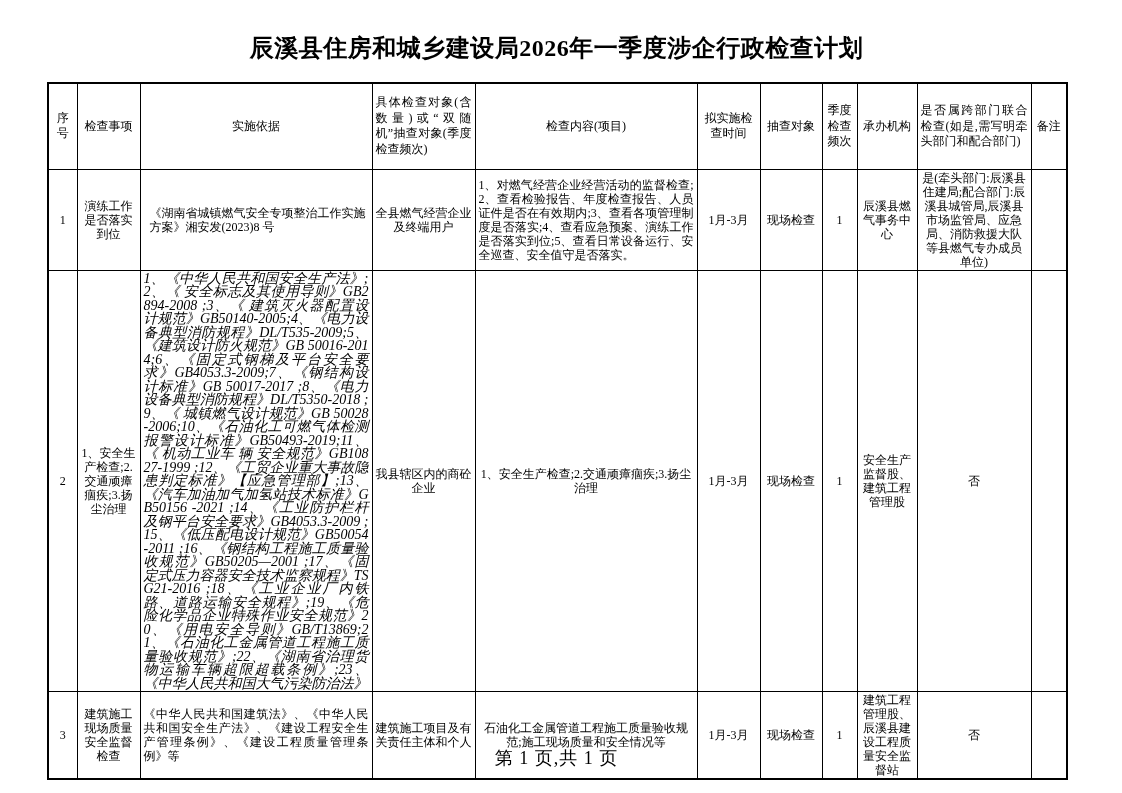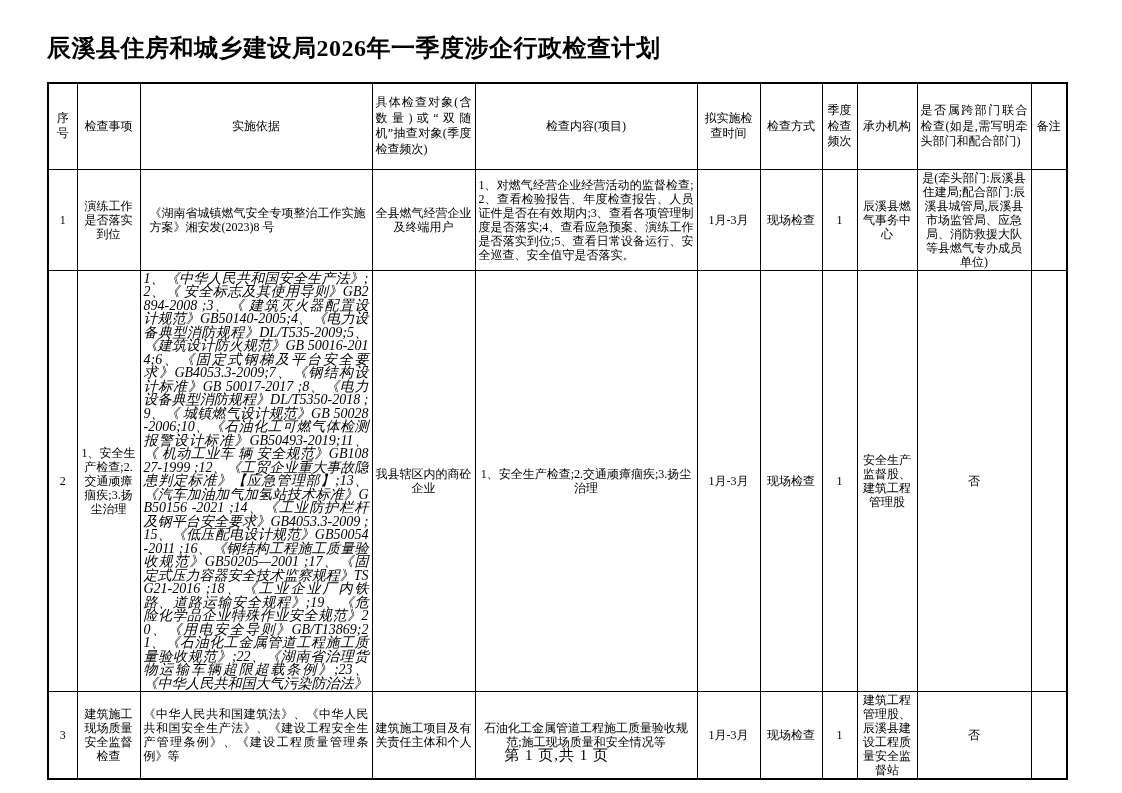--- a/index.html
+++ b/index.html
@@ -5,20 +5,21 @@
   * { margin: 0; padding: 0; box-sizing: border-box; }
   html, body {
     width: 1122px; height: 793px;
     background: #ffffff;
     font-family: "Liberation Serif", "DejaVu Serif", serif;
     color: #000000;
   }
   .sheet { width: 1122px; height: 793px; position: relative; overflow: hidden; }
   .doc-title {
     position: absolute; left: 47px; top: 32px; width: 1019px;
+    text-align: center;
     font-size: 24px; font-weight: bold;
     letter-spacing: 0.5px;
     white-space: nowrap;
   }
   table.plan {
     position: absolute; left: 47px; top: 82px;
     width: 1019px;
     border-collapse: collapse;
     table-layout: fixed;
     border: 2px solid #000;
@@ -38,21 +39,21 @@
   .plan thead tr { height: 86px; }
   .plan tr.r1 { height: 95px; }
   .plan tr.r2 { height: 346px; }
   .plan tr.r3 { height: 69px; }
   .plan .jus { text-align: justify; text-align-last: left; }
   .plan .lft { text-align: left; padding-left: 9px; }
   .plan .dense { font-size: 14px; line-height: 13.5px; font-style: italic; }
   .doc-footer {
     position: absolute; left: 47px; top: 746px; width: 1019px;
     text-align: center;
-    font-size: 15px;
+    font-size: 18px;
     letter-spacing: 1px;
   }
 </style>
 </head>
 <body>
 
 <div class="sheet">
 
   <div class="doc-title">辰溪县住房和城乡建设局2026年一季度涉企行政检查计划</div>
 
@@ -71,21 +72,21 @@
         <col style="width:36px">
     </colgroup>
     <thead>
       <tr>
         <th>序号</th>
         <th>检查事项</th>
         <th>实施依据</th>
         <th class="jus">具体检查对象(含数量)或“双随机”抽查对象(季度检查频次)</th>
         <th>检查内容(项目)</th>
         <th>拟实施检查时间</th>
-        <th>检查方式</th>
+        <th>抽查对象</th>
         <th>季度检查频次</th>
         <th>承办机构</th>
         <th class="jus">是否属跨部门联合检查(如是,需写明牵头部门和配合部门)</th>
         <th>备注</th>
       </tr>
     </thead>
     <tbody>
       <tr class="r1">
         <td>1</td>
         <td>演练工作是否落实到位</td>

